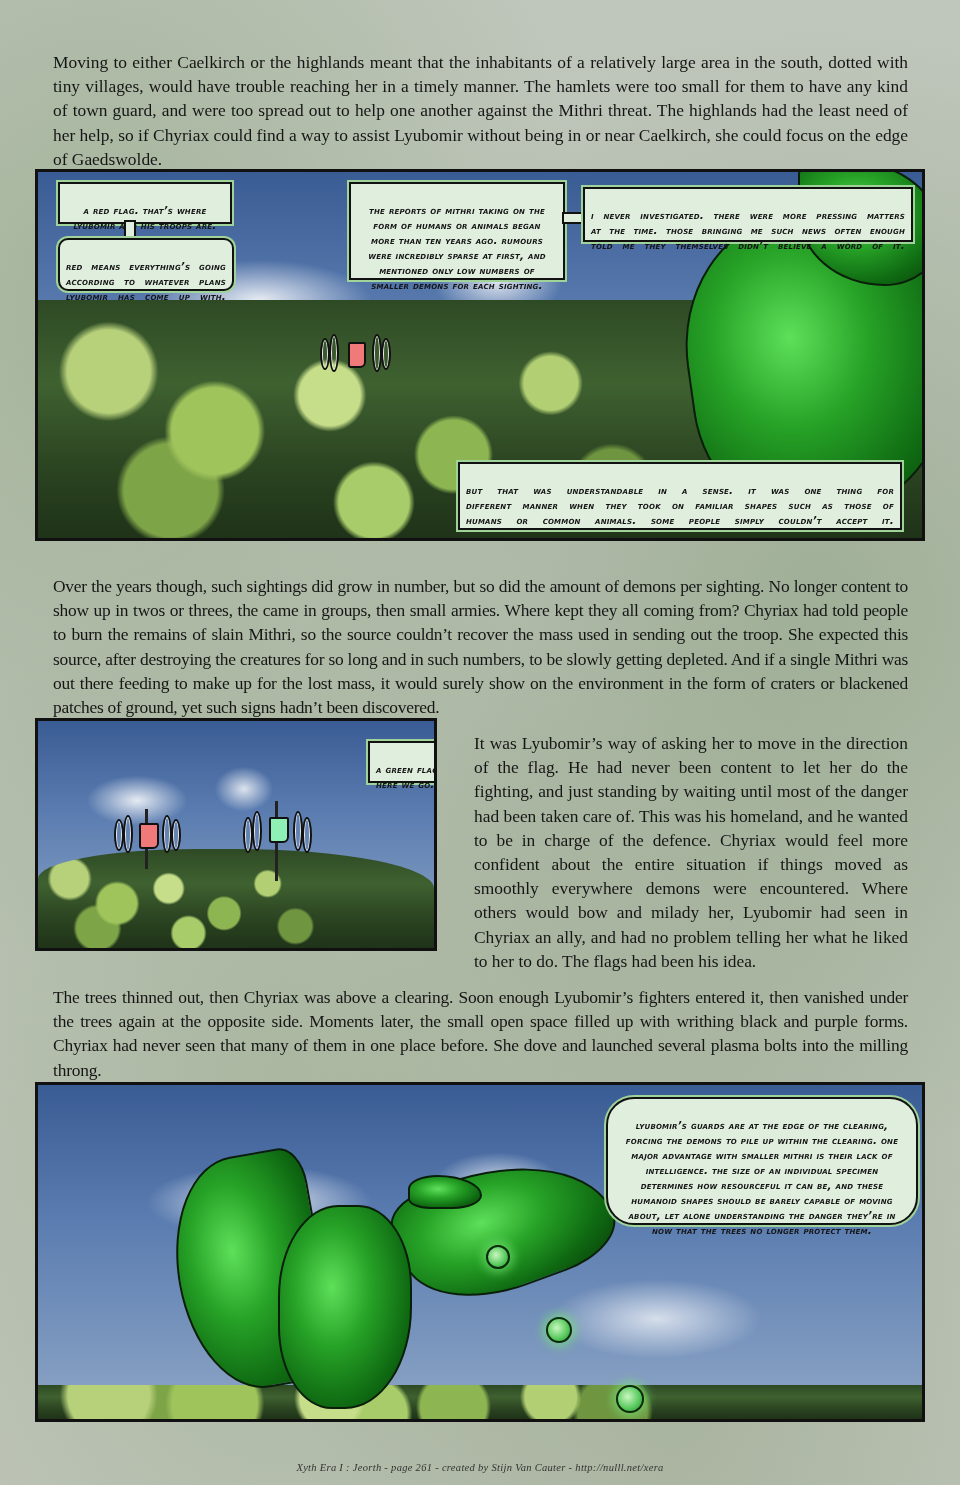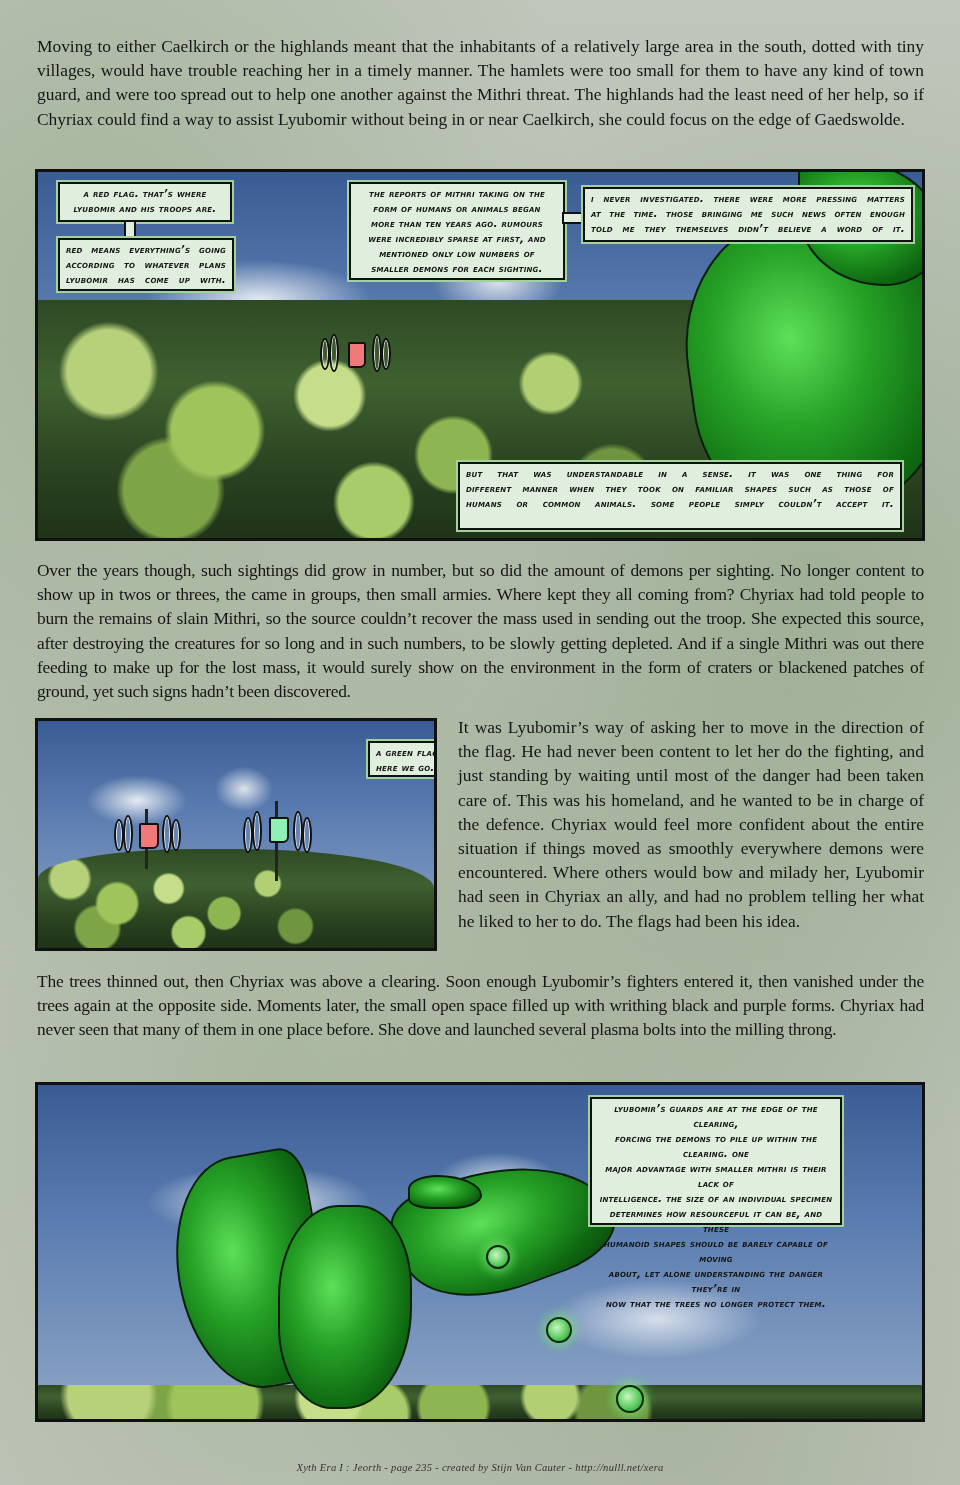--- a/index.html
+++ b/index.html
@@ -8,29 +8,29 @@
     background:
       radial-gradient(ellipse at 10% 20%, rgba(120,150,100,.35), transparent 40%),
       radial-gradient(ellipse at 85% 40%, rgba(110,140,95,.35), transparent 45%),
       radial-gradient(ellipse at 30% 75%, rgba(130,155,110,.3), transparent 40%),
       radial-gradient(ellipse at 70% 90%, rgba(120,140,100,.3), transparent 40%),
       linear-gradient(180deg,#bfc6bb 0%,#b9c1b3 50%,#bcc3b6 100%);
     font-family:"Liberation Serif","DejaVu Serif",serif;
     color:#141414;
   }
   .prose{position:absolute;font-size:17.4px;line-height:24.2px;text-align:justify;color:#161616;}
-  .prose p{margin:0;}
+  .prose p{margin:16px;}
   .panel{position:absolute;border:3px solid #111;box-sizing:border-box;overflow:hidden;}
   .caption{
     position:absolute;background:#dfeedd;border:2.5px solid #111;
     box-shadow:0 0 0 2px #9fd39a;
     font-family:"DejaVu Sans",sans-serif;font-weight:bold;font-style:italic;
     font-variant:small-caps;text-transform:lowercase;font-variant:small-caps;
     color:#151515;font-size:10.5px;line-height:15px;text-align:center;
-    padding:2px 6px;box-sizing:border-box;letter-spacing:.2px;
+    padding:19px 6px;box-sizing:border-box;letter-spacing:.2px;
   }
   .caption.just{text-align:justify;text-align-last:justify;}
   .caption .l{display:block;}
   .connector{position:absolute;background:#dfeedd;border:2.5px solid #111;box-sizing:border-box;}
   .sky1{background:
       radial-gradient(ellipse at 25% 35%, rgba(255,255,255,.85) 0, rgba(255,255,255,0) 12%),
       radial-gradient(ellipse at 52% 30%, rgba(255,255,255,.8) 0, rgba(255,255,255,0) 10%),
       radial-gradient(ellipse at 70% 70%, rgba(255,255,255,.7) 0, rgba(255,255,255,0) 12%),
       linear-gradient(180deg,#3a5c94 0%,#5a7cb0 40%,#8ea6c6 100%);}
   .forest{position:absolute;left:0;right:0;bottom:0;
@@ -76,21 +76,21 @@
     <div class="cloth" style="left:28px;top:10px;width:14px;height:22px;background:#f07a7a;"></div>
     <div class="wave" style="left:52px;top:2px;height:34px;"></div>
     <div class="wave" style="left:61px;top:6px;height:28px;"></div>
   </div>
 
   <div class="caption" style="left:20px;top:10px;width:174px;height:40px;">
     <span class="l">A red flag. That’s where</span>
     <span class="l">Lyubomir and his troops are.</span>
   </div>
   <div class="connector" style="left:86px;top:48px;width:12px;height:21px;"></div>
-  <div class="caption just" style="left:20px;top:66px;width:176px;height:53px;">
+  <div class="caption just" style="left:20px;top:66px;width:176px;height:53px;border-radius:10px;">
     <span class="l">Red means everything’s going</span>
     <span class="l">according to whatever plans</span>
     <span class="l">Lyubomir has come up with.</span>
   </div>
   <div class="caption" style="left:311px;top:10px;width:216px;height:98px;">
     <span class="l">The reports of Mithri taking on the</span>
     <span class="l">form of humans or animals began</span>
     <span class="l">more than ten years ago. Rumours</span>
     <span class="l">were incredibly sparse at first, and</span>
     <span class="l">mentioned only low numbers of</span>
@@ -147,25 +147,25 @@
 
 <div class="panel sky1" style="left:35px;top:1082px;width:890px;height:340px;">
   <div class="forest" style="top:300px;"></div>
   <div class="dragon" style="left:140px;top:70px;width:140px;height:230px;border-radius:60% 20% 30% 60%;transform:rotate(-10deg);"></div>
   <div class="dragon" style="left:360px;top:80px;width:210px;height:120px;border-radius:20% 70% 30% 50%;transform:rotate(-20deg);"></div>
   <div class="dragon" style="left:240px;top:120px;width:130px;height:200px;"></div>
   <div class="dragon" style="left:370px;top:90px;width:70px;height:30px;border-radius:40% 60% 40% 30%;"></div>
   <div class="orb" style="left:448px;top:160px;width:20px;height:20px;"></div>
   <div class="orb" style="left:508px;top:232px;width:22px;height:22px;"></div>
   <div class="orb" style="left:578px;top:300px;width:24px;height:24px;"></div>
-  <div class="caption" style="left:552px;top:12px;width:252px;height:128px;">
+  <div class="caption" style="left:568px;top:12px;width:312px;height:128px;border-radius:28px;">
     <span class="l">Lyubomir’s guards are at the edge of the clearing,</span>
     <span class="l">forcing the demons to pile up within the clearing. One</span>
     <span class="l">major advantage with smaller Mithri is their lack of</span>
     <span class="l">intelligence. The size of an individual specimen</span>
     <span class="l">determines how resourceful it can be, and these</span>
     <span class="l">humanoid shapes should be barely capable of moving</span>
     <span class="l">about, let alone understanding the danger they’re in</span>
     <span class="l">now that the trees no longer protect them.</span>
   </div>
 </div>
 
-<div class="footer">Xyth Era I : Jeorth - page 235 - created by Stijn Van Cauter - http://nulll.net/xera</div>
+<div class="footer">Xyth Era I : Jeorth - page 261 - created by Stijn Van Cauter - http://nulll.net/xera</div>
 
 </body></html>

